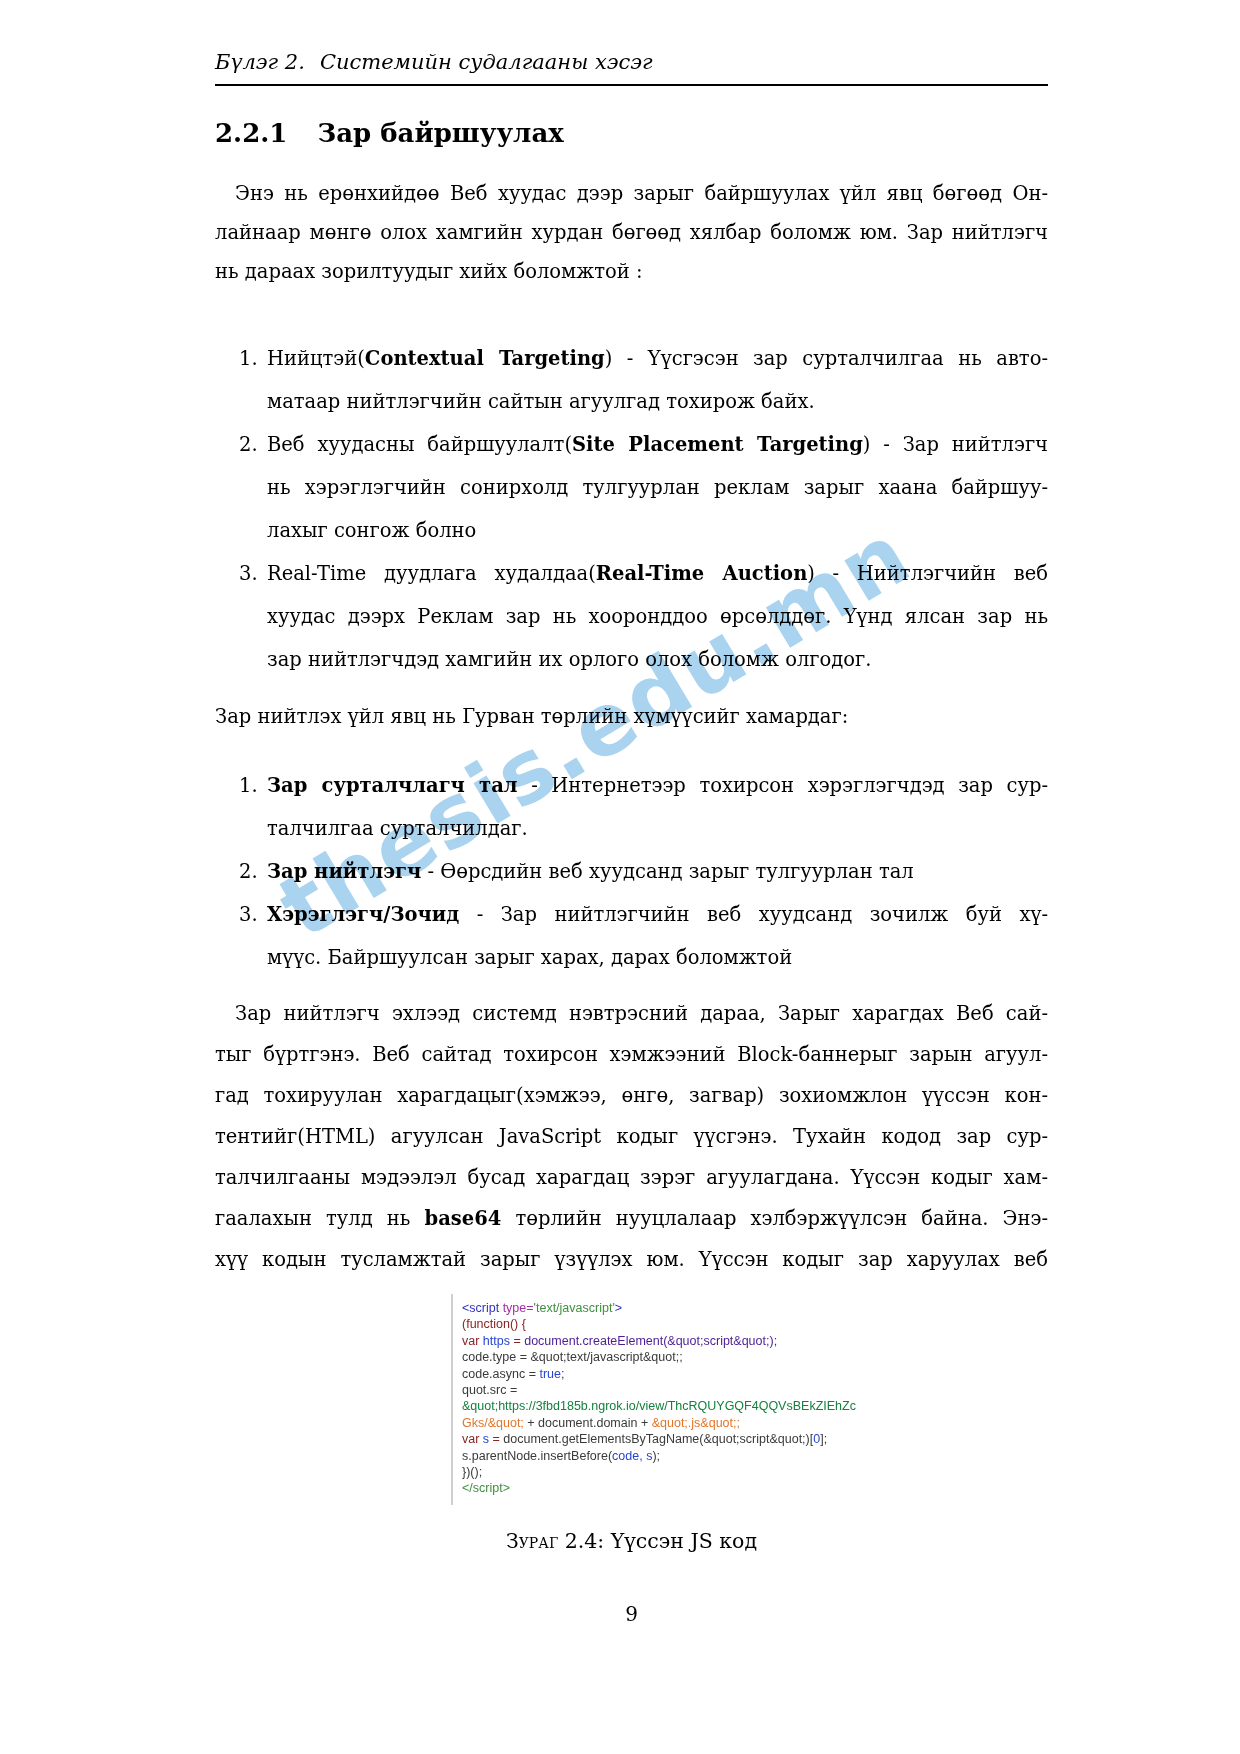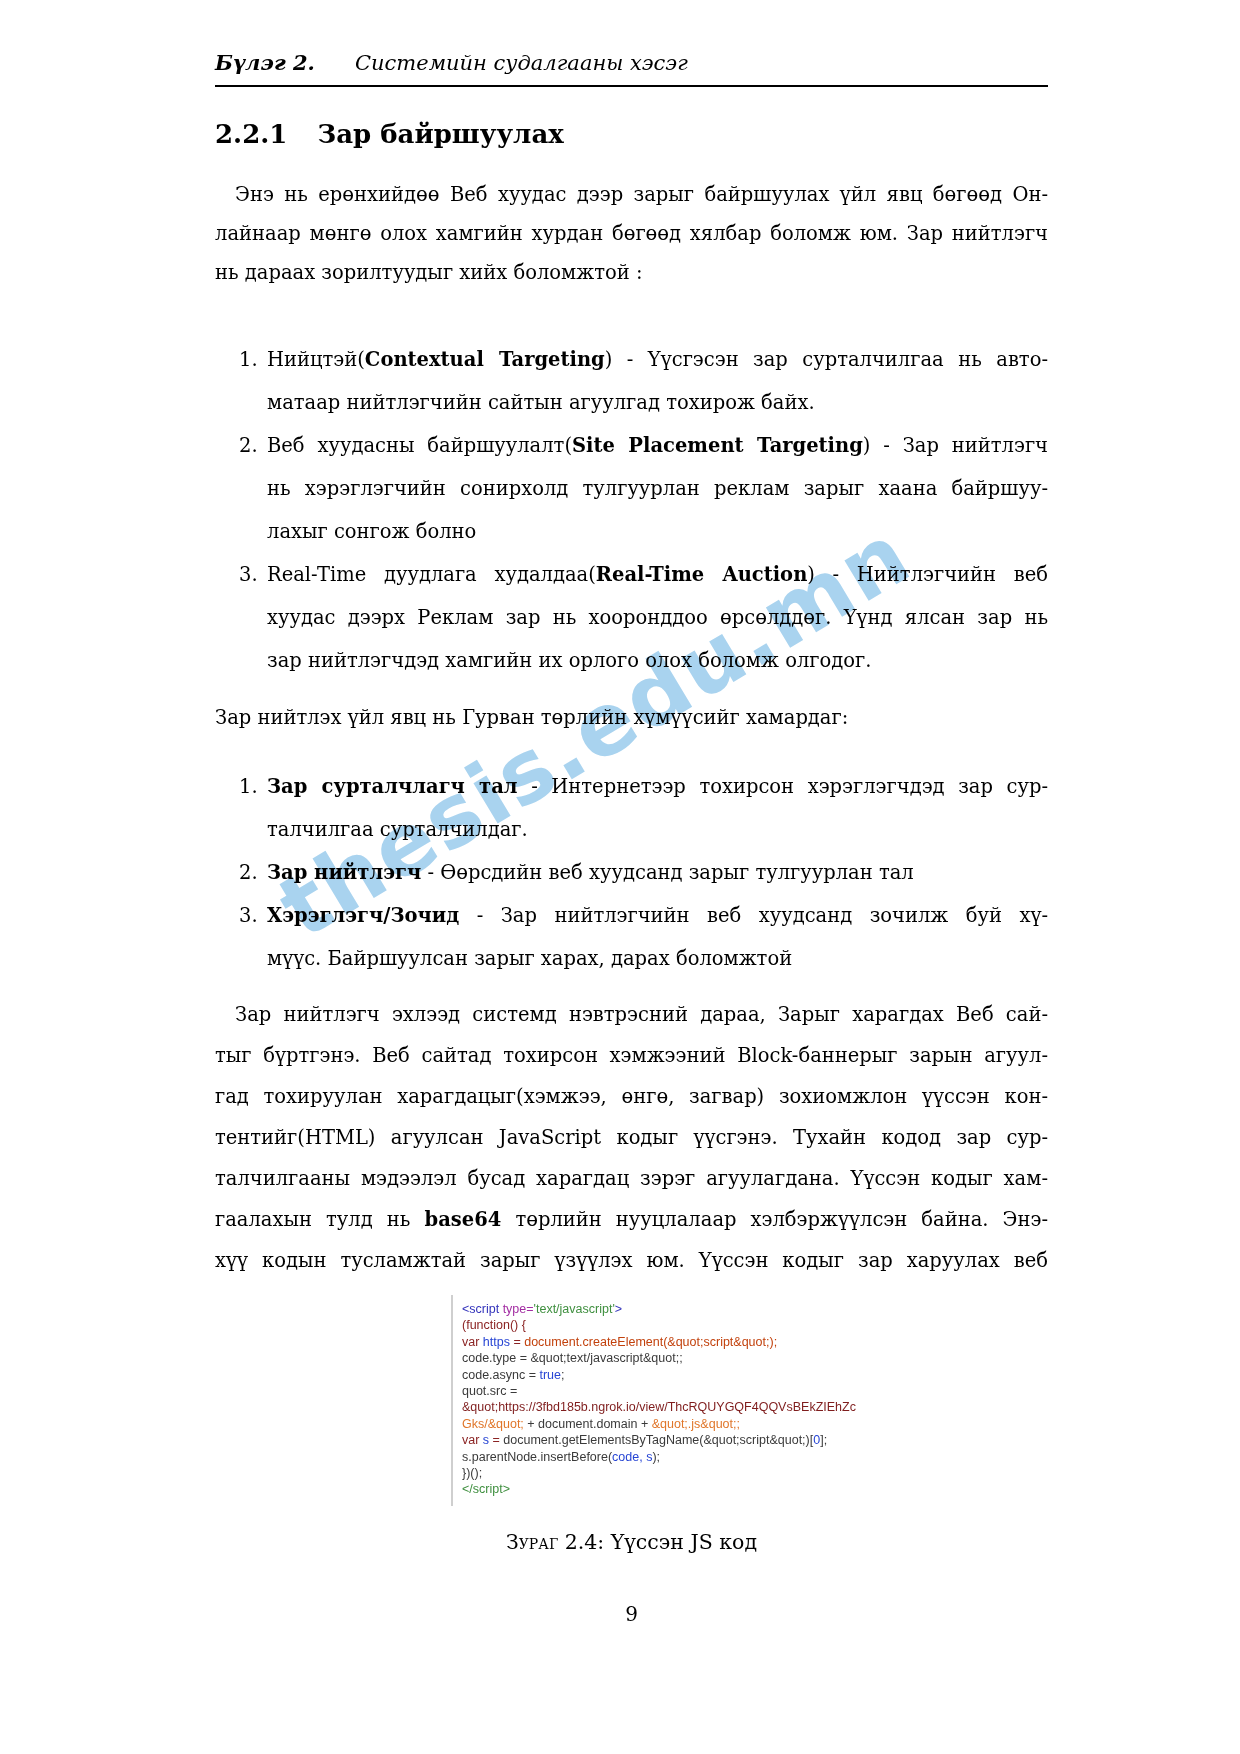--- a/index.html
+++ b/index.html
@@ -12,21 +12,21 @@
     position:absolute; left:242px; top:700px; width:640px; z-index:0;
     text-align:center; transform:rotate(-31deg); transform-origin:center;
     font-family:"DejaVu Sans", sans-serif; font-weight:bold;
     font-size:86px; letter-spacing:2px; white-space:nowrap;
   }
   .content { position:relative; z-index:1; margin:0 192px 0 215px; }
   .running {
     padding-top:50px; padding-bottom:10px; border-bottom:2px solid #000;
     font-style:italic; font-size:21px;
   }
-  .running .chap { margin-right:40px;font-weight:bold; }
+  .running .chap { margin-right:15px; }
   .sec { margin-top:32px; font-size:26px; font-weight:bold; }
   .sec .num { margin-right:30px; }
   .para { font-size:19.5px; }
   .p1 { margin-top:26px; line-height:39px; }
   .p2 { margin-top:16px; line-height:39px; }
   .p3 { margin-top:14px; line-height:41px; }
   .olist { margin-top:46px; padding-left:52px; font-size:19.5px; line-height:43px; }
   .l2 { margin-top:28px; }
   .item { position:relative; }
   .item .no { position:absolute; left:-28px; }
@@ -132,25 +132,25 @@
         <div class="jl"><span>тентийг(HTML) агуулсан JavaScript кодыг үүсгэнэ. Тухайн кодод зар сур-</span></div>
         <div class="jl"><span>талчилгааны мэдээлэл бусад харагдац зэрэг агуулагдана. Үүссэн кодыг хам-</span></div>
         <div class="jl"><span>гаалахын тулд нь </span><span class="b">base64</span><span> төрлийн нууцлалаар хэлбэржүүлсэн байна. Энэ-</span></div>
         <div class="jl"><span>хүү кодын тусламжтай зарыг үзүүлэх юм.  Үүссэн кодыг зар харуулах веб</span></div>
       </div>
 
     <figure class="fig">
       <div class="codewrap">
           <div class="codeline"><span style="color: rgb(51, 51, 187);">&lt;script </span><span style="color: rgb(163, 46, 163);">type=</span><span style="color: rgb(63, 143, 63);">'text/javascript'</span><span style="color: rgb(51, 51, 187);">&gt;</span></div>
           <div class="codeline"><span style="color: rgb(139, 35, 35);">(function() {</span></div>
-          <div class="codeline"><span style="color: rgb(139, 35, 35);">var </span><span style="color: rgb(39, 69, 212);">https</span><span style="color: rgb(139, 35, 35);"> = </span><span style="color: #c2410c;">document.createElement(&amp;quot;script&amp;quot;);</span></div>
+          <div class="codeline"><span style="color: rgb(139, 35, 35);">var </span><span style="color: rgb(39, 69, 212);">https</span><span style="color: rgb(139, 35, 35);"> = </span><span style="color: #4c1d95;">document.createElement(&amp;quot;script&amp;quot;);</span></div>
           <div class="codeline"><span style="color: rgb(58, 58, 58);">code.type = &amp;quot;text/javascript&amp;quot;;</span></div>
           <div class="codeline"><span style="color: rgb(58, 58, 58);">code.async = </span><span style="color: rgb(39, 69, 212);">true</span><span style="color: rgb(58, 58, 58);">;</span></div>
           <div class="codeline"><span style="color: rgb(58, 58, 58);">quot.src =</span></div>
-          <div class="codeline"><span style="color: #7f1d1d;">&amp;quot;https://3fbd185b.ngrok.io/view/ThcRQUYGQF4QQVsBEkZIEhZc</span></div>
+          <div class="codeline"><span style="color: #15803d;">&amp;quot;https://3fbd185b.ngrok.io/view/ThcRQUYGQF4QQVsBEkZIEhZc</span></div>
           <div class="codeline"><span style="color: rgb(224, 118, 42); text-align: right;">Gks/&amp;quot;</span><span style="color: rgb(58, 58, 58);"> + document.domain + </span><span style="color: rgb(224, 118, 42);">&amp;quot;.js&amp;quot;;</span></div>
           <div class="codeline"><span style="color: rgb(139, 35, 35);">var </span><span style="color: rgb(39, 69, 212);">s</span><span style="color: rgb(139, 35, 35);"> = </span><span style="color: rgb(58, 58, 58);">document.getElementsByTagName(&amp;quot;script&amp;quot;)[</span><span style="color: rgb(39, 69, 212);">0</span><span style="color: rgb(58, 58, 58);">];</span></div>
           <div class="codeline"><span style="color: rgb(58, 58, 58);">s.parentNode.insertBefore(</span><span style="color: rgb(39, 69, 212);">code, s</span><span style="color: rgb(58, 58, 58);">);</span></div>
           <div class="codeline"><span style="color: rgb(58, 58, 58);">})();</span></div>
           <div class="codeline"><span style="color: rgb(63, 143, 63);">&lt;/script&gt;</span></div>
         </div>
       <figcaption class="caption">
         <span class="sc">Зураг</span><span> 2.4: Үүссэн JS код</span>
       </figcaption>
     </figure>

